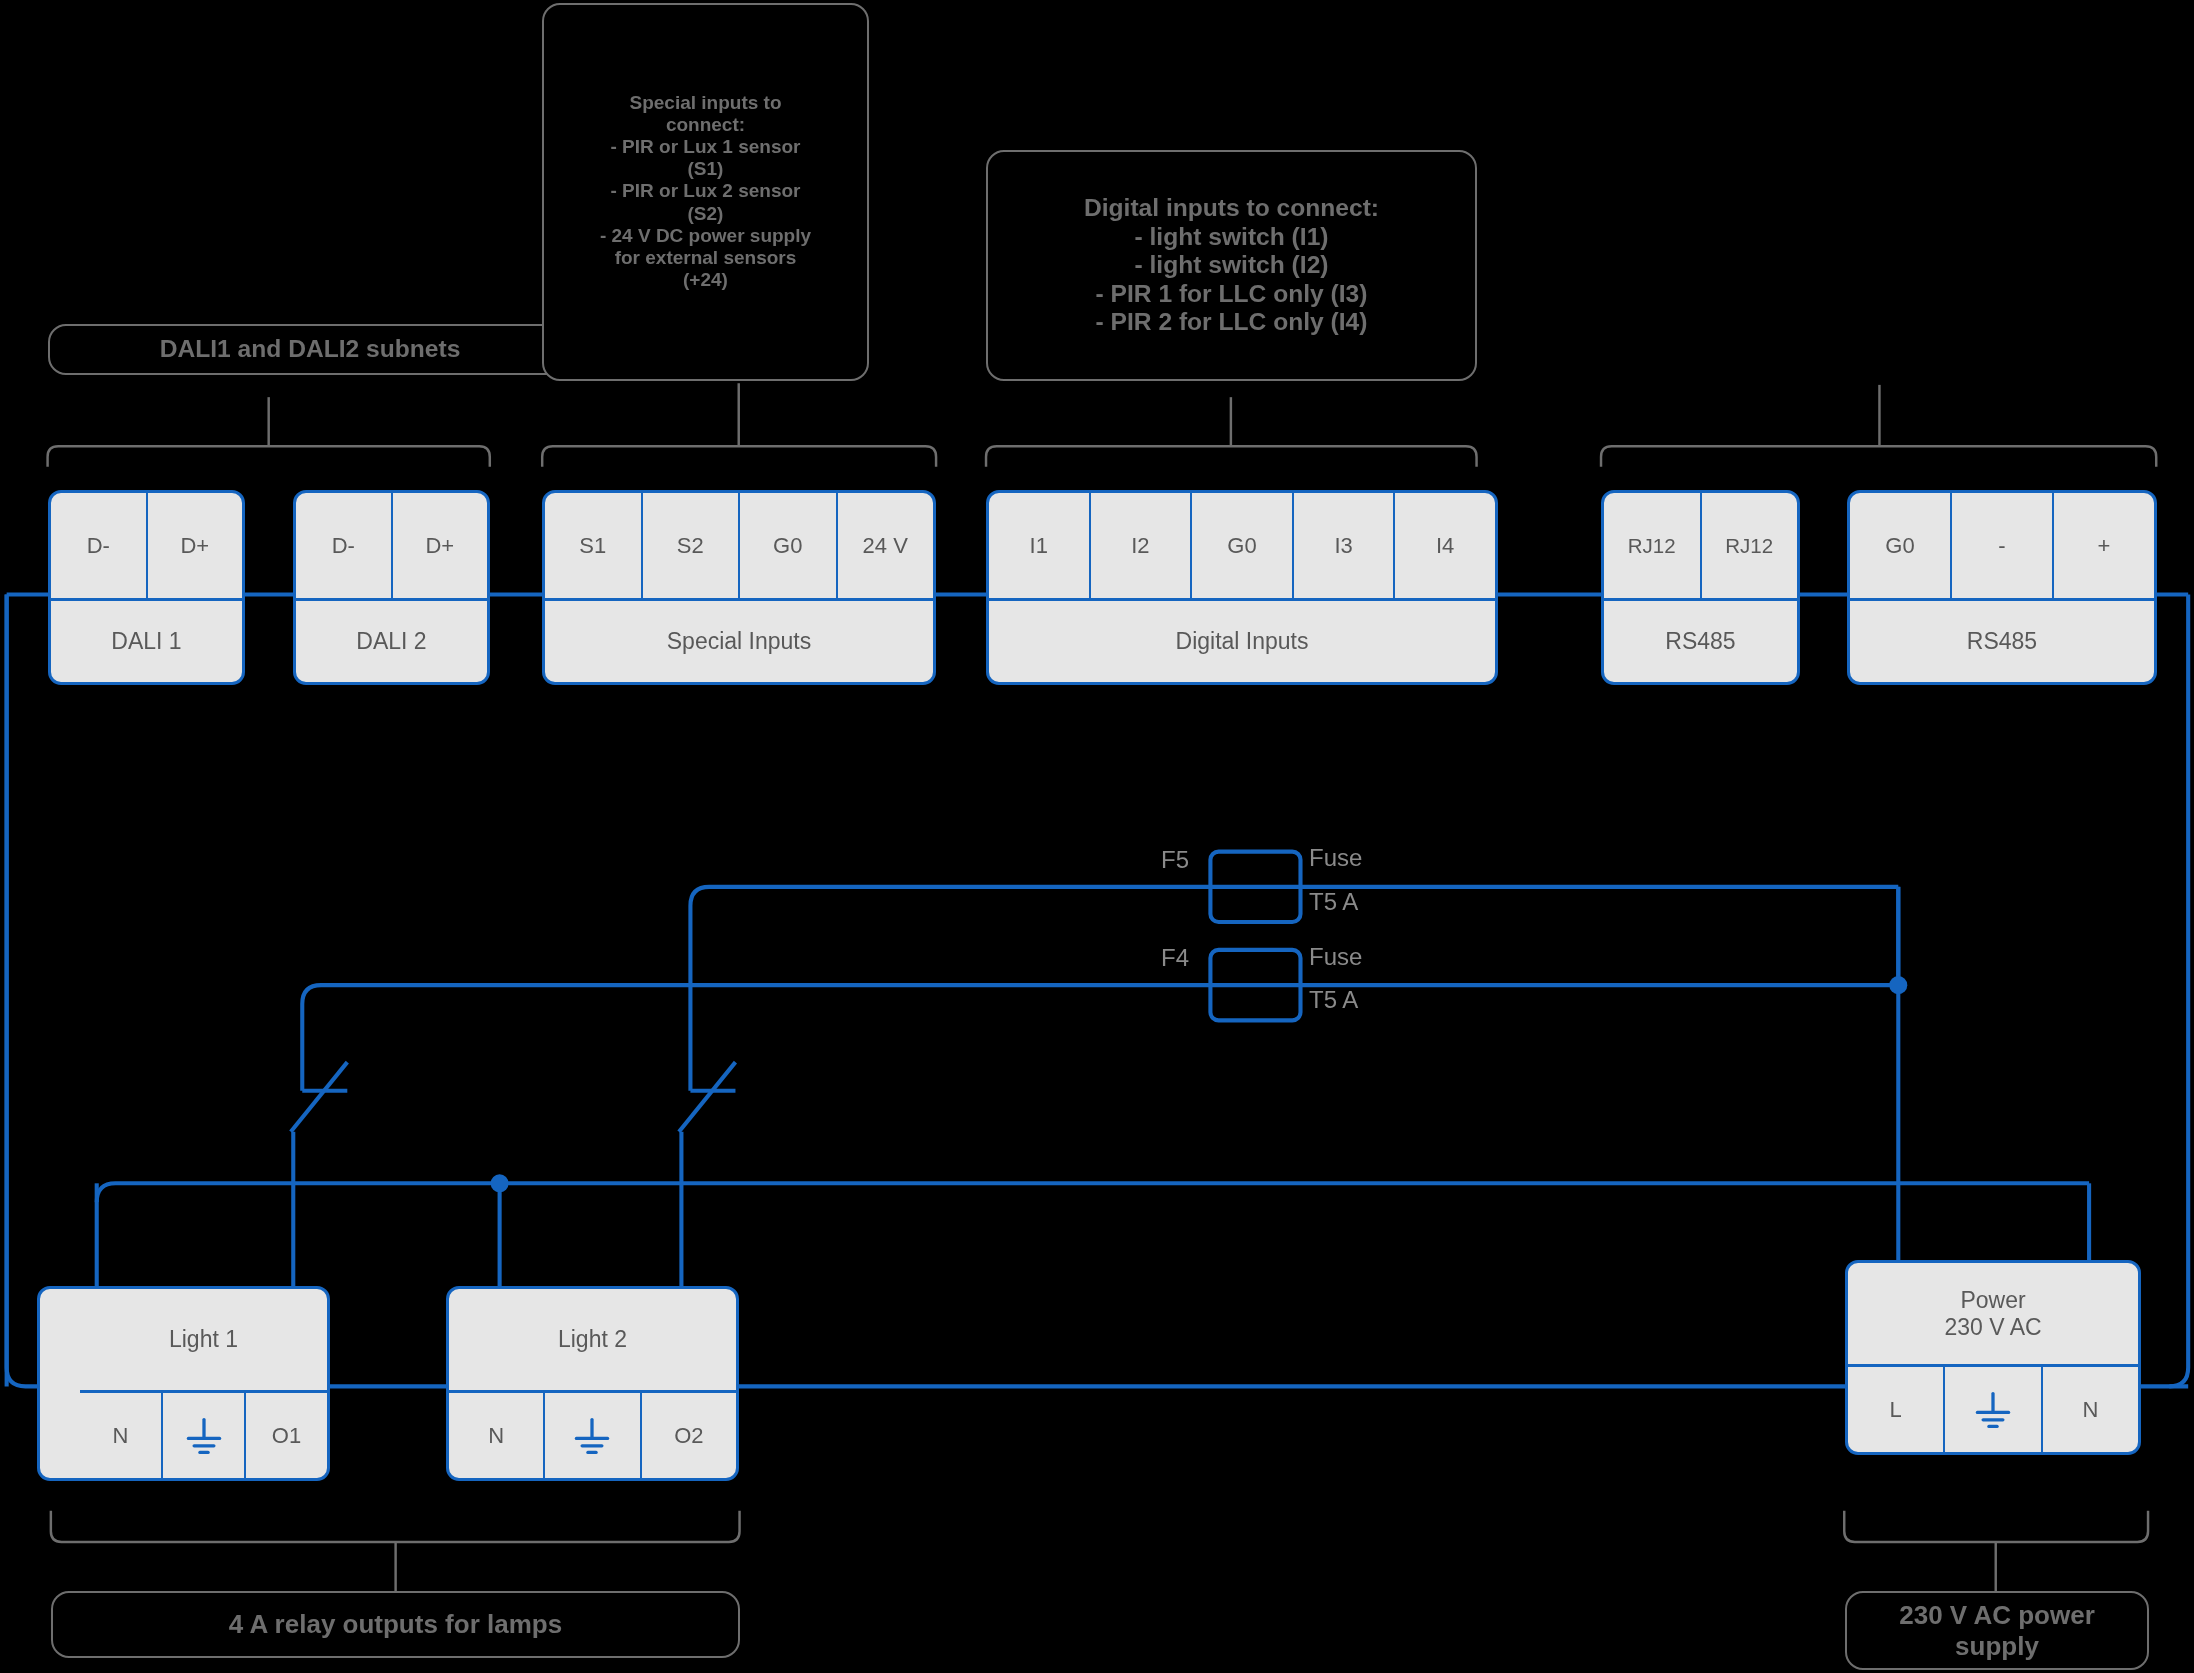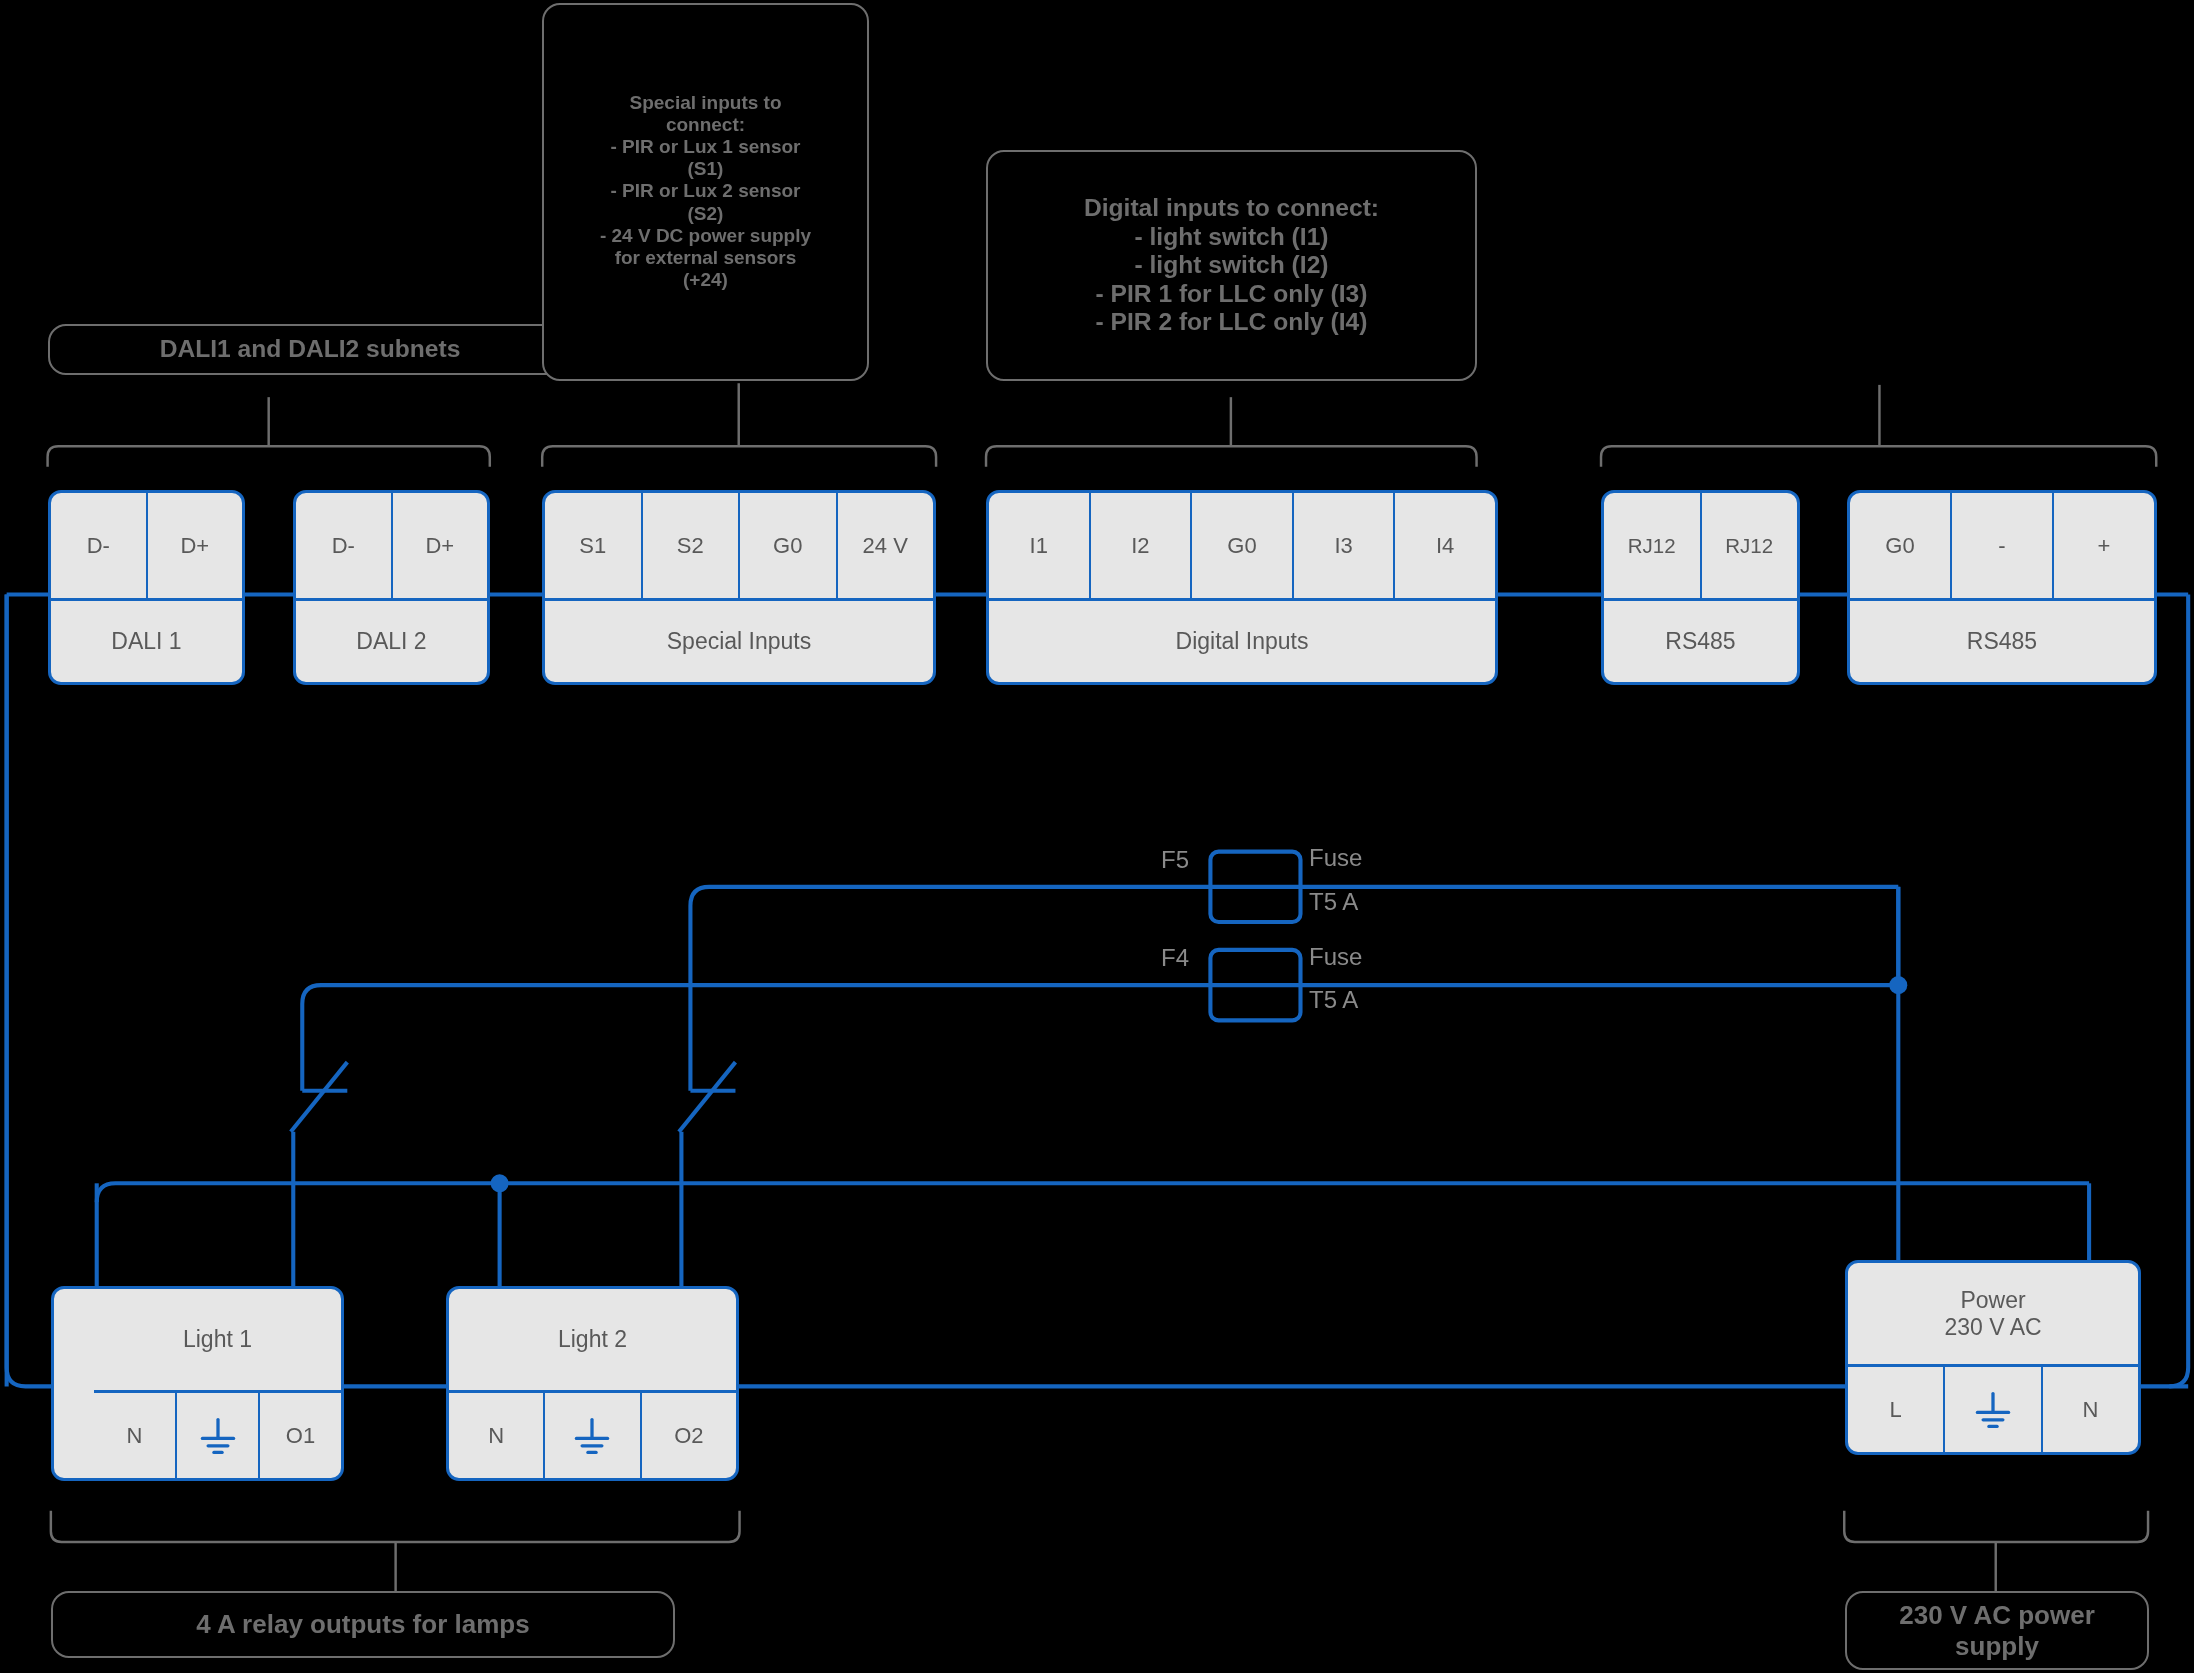--- a/index.html
+++ b/index.html
@@ -167,21 +167,21 @@
 for external sensors
 (+24)</div>
 
   <div class="note" style="left:986px; top:150px; width:491px; height:231px; font-size:24.6px;">Digital inputs to connect:
 - light switch (I1)
 - light switch (I2)
 - PIR 1 for LLC only (I3)
 - PIR 2 for LLC only (I4)</div>
 
 
-  <div class="note" style="left:51px; top:1591px; width:624px; height:67px; font-size:26px;">4 A relay outputs for lamps</div>
+  <div class="note" style="left:51px; top:1591px; width:689px; height:67px; font-size:26px;">4 A relay outputs for lamps</div>
 
   <div class="note" style="left:1845px; top:1591px; width:304px; height:79px; font-size:26px;">230 V AC power
 supply</div>
 
   <div class="block" style="left:48px; top:490px; width:197px; height:195px;">
     <div class="pins" style="height:105px;">
       <div class="pin">D-</div>
       <div class="pin">D+</div>
     </div>
     <div class="blockname pin-divider-row">DALI 1</div>
@@ -226,21 +226,21 @@
 
   <div class="block" style="left:1847px; top:490px; width:310px; height:195px;">
     <div class="pins" style="height:105px;">
       <div class="pin">G0</div>
       <div class="pin">-</div>
       <div class="pin">+</div>
     </div>
     <div class="blockname pin-divider-row">RS485</div>
   </div>
 
-  <div class="block" style="left:51px; top:1286px; width:293px; height:195px;padding-left:40px;">
+  <div class="block" style="left:37px; top:1286px; width:293px; height:195px;padding-left:40px;">
     <div class="blockname">Light 1</div>
     <div class="pins pin-divider-row" style="height:85px;">
       <div class="pin">N</div>
       <div class="pin">
         <svg class="gnd" width="46" height="46" viewBox="0 0 56 56">
           <g stroke="#1565c0" stroke-width="4" fill="none" stroke-linecap="round">
             <line x1="28" y1="8" x2="28" y2="30"></line>
             <line x1="9" y1="31" x2="47" y2="31"></line>
             <line x1="16" y1="40" x2="40" y2="40"></line>
             <line x1="23" y1="48" x2="33" y2="48"></line>

